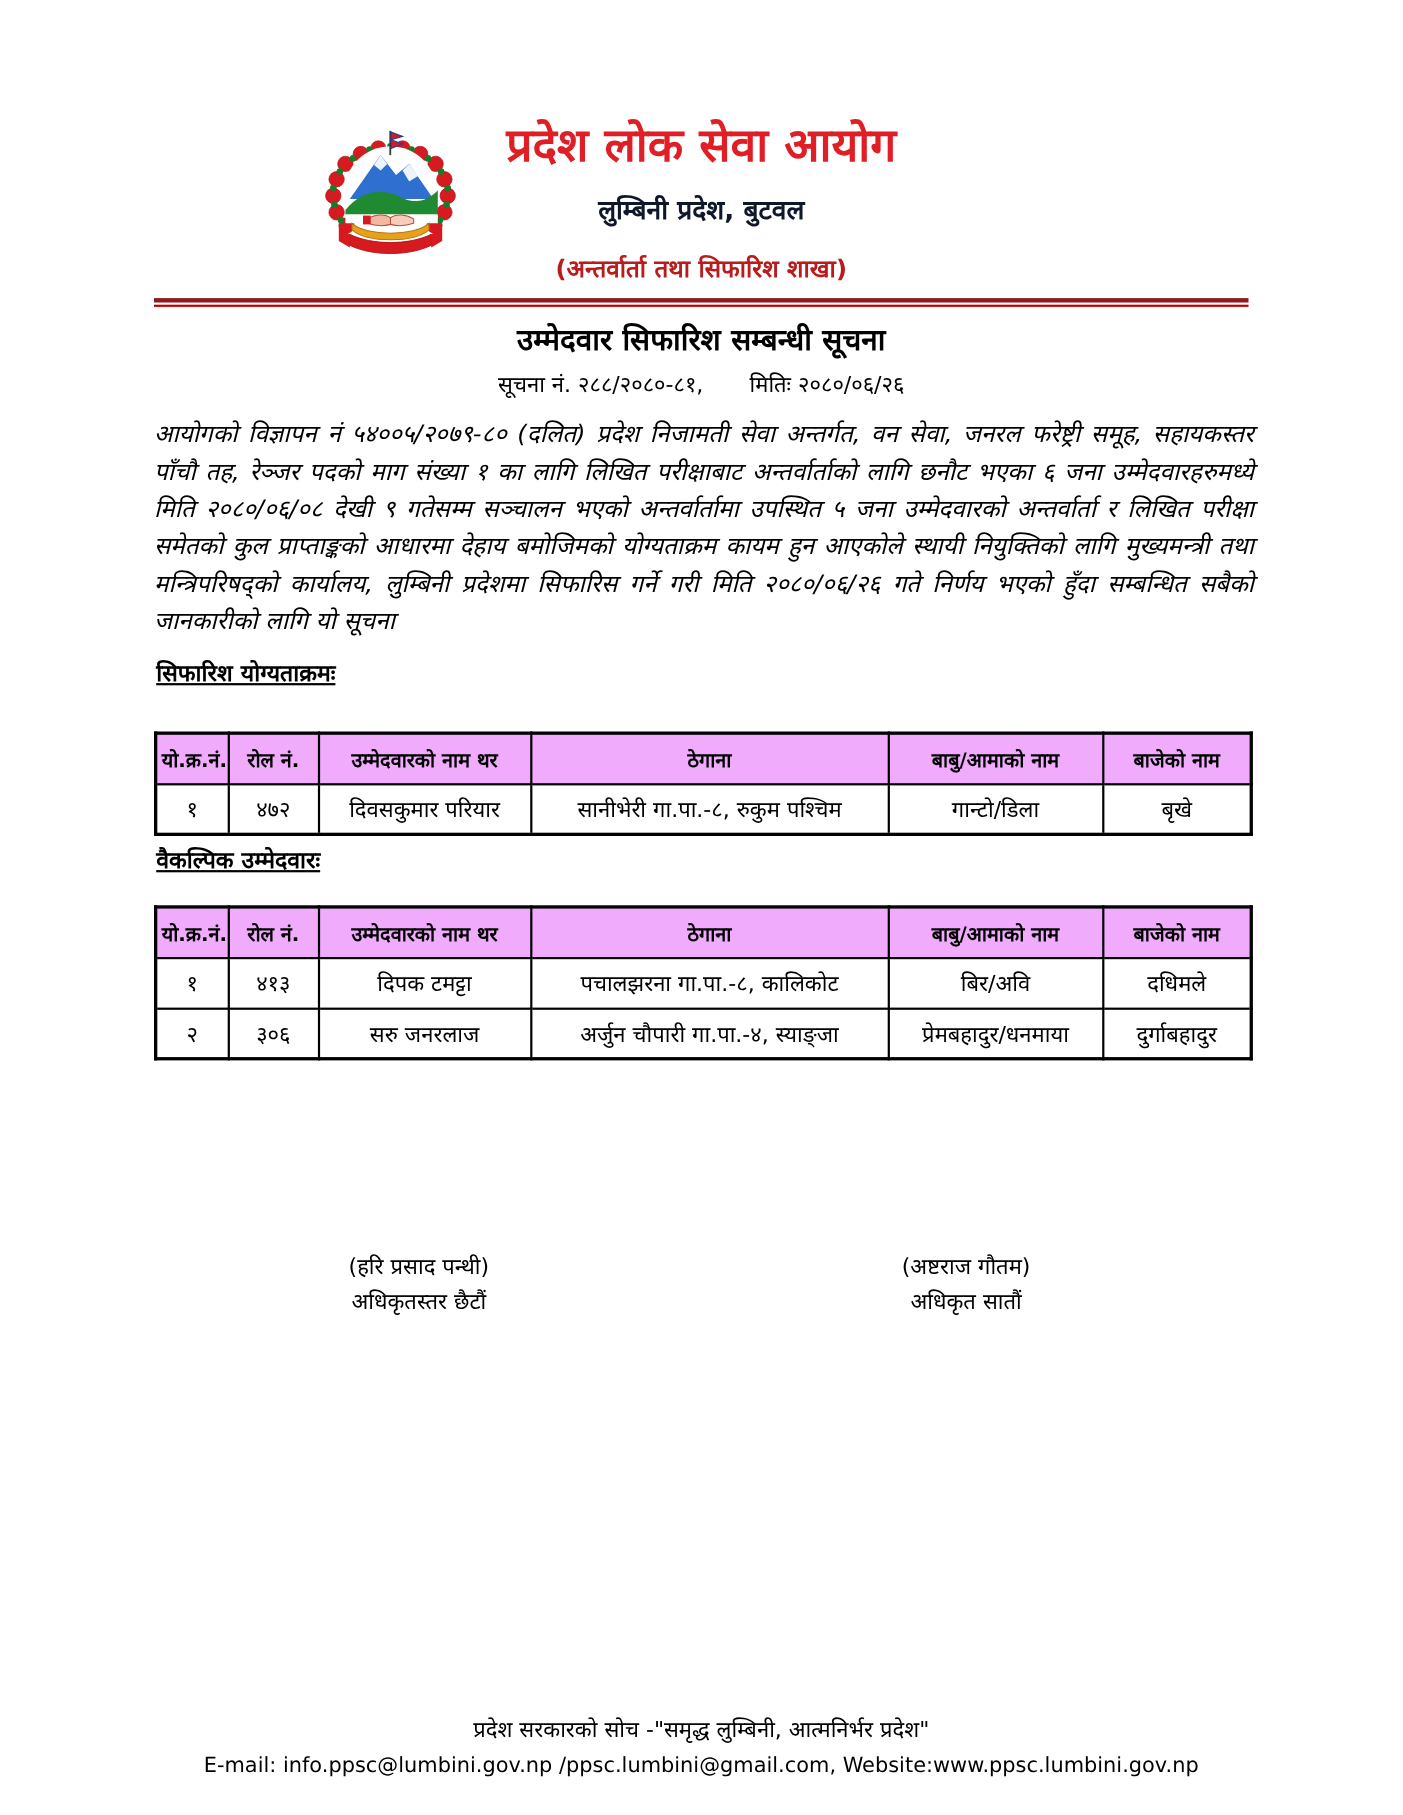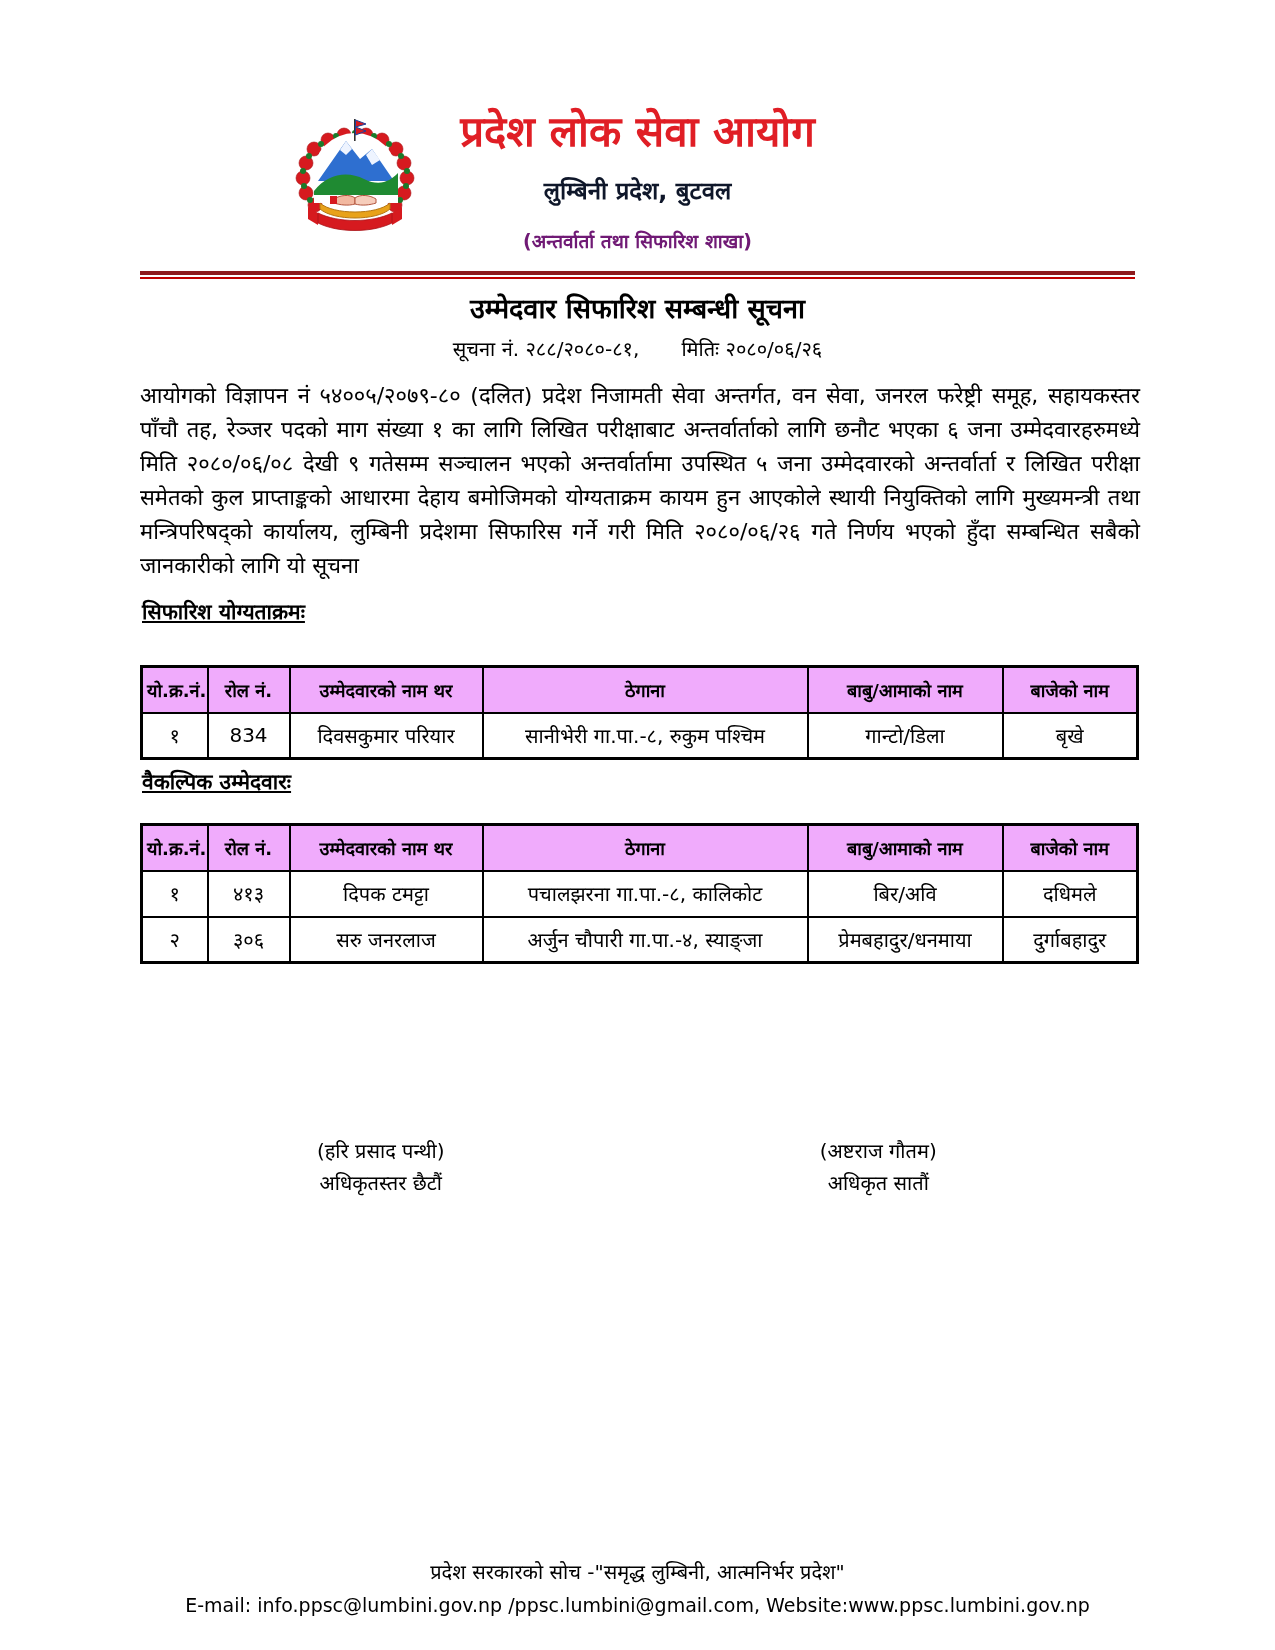--- a/index.html
+++ b/index.html
@@ -12,33 +12,33 @@
     margin: 17px auto;
     background: #ffffff;
     overflow: hidden;
     color: #000;
   }
   
   .letterhead { position: absolute; top: 92px; left: 0; width: 100%; text-align: center; }
   .emblem { position: absolute; left: 288px; top: 2px; width: 134px; height: 122px; }
   .org-name { color: #e01e25; font-size: 42px; font-weight: bold; line-height: 1.1; }
   .org-sub { color: #0f172a; font-size: 24px; font-weight: bold; margin-top: 18px; }
-  .org-branch { color: #701a75; font-size: 19px; font-weight: bold; margin-top: 22px; }
+  .org-branch { color: #b91c1c; font-size: 22px; font-weight: bold; margin-top: 22px; }
   .double-rule {
     position: absolute; top: 254px; left: 140px; width: 995px; height: 8px;
     border-top: 4px solid #8e1a1d; border-bottom: 2px solid #c00000;
   }
   
   .notice-title { position: absolute; top: 272px; left: 0; width: 100%; text-align: center; font-size: 27px; font-weight: bold; }
   .notice-meta { position: absolute; top: 318px; left: 0; width: 100%; text-align: center; font-size: 20px; }
   .notice-meta .gap { display: inline-block; width: 42px; }
   
   .body-par {
     position: absolute; top: 362px; left: 140px; width: 1000px;
-    font-size: 22px; line-height: 34px; text-align: justify;
+    font-size: 22px; line-height: 34px; text-align: justify; font-style: italic;
   }
   
   .sec-heading { position: absolute; left: 142px; font-size: 21px; font-weight: bold; text-decoration: underline; }
   .sec-heading.first { top: 580px; }
   .sec-heading.second { top: 750px; }
   table.result { position: absolute; left: 140px; width: 996px; border-collapse: collapse; table-layout: fixed; }
   table.result.first { top: 648px; }
   table.result.second { top: 806px; }
   table.result th, table.result td { border: 2px solid #000; text-align: center; vertical-align: middle; }
   table.result { border: 3px solid #000; }
@@ -146,21 +146,21 @@
         <th>रोल नं.</th>
         <th>उम्मेदवारको नाम थर</th>
         <th>ठेगाना</th>
         <th>बाबु/आमाको नाम</th>
         <th>बाजेको नाम</th>
       </tr>
     </thead>
     <tbody>
       <tr>
         <td>१</td>
-        <td>834</td>
+        <td>४७२</td>
         <td>दिवसकुमार परियार</td>
         <td>सानीभेरी गा.पा.-८, रुकुम पश्चिम</td>
         <td>गान्टो/डिला</td>
         <td>बृखे</td>
       </tr>
     </tbody>
   </table>
 
   <div class="sec-heading second">वैकल्पिक उम्मेदवारः</div>
   <table class="result second">

